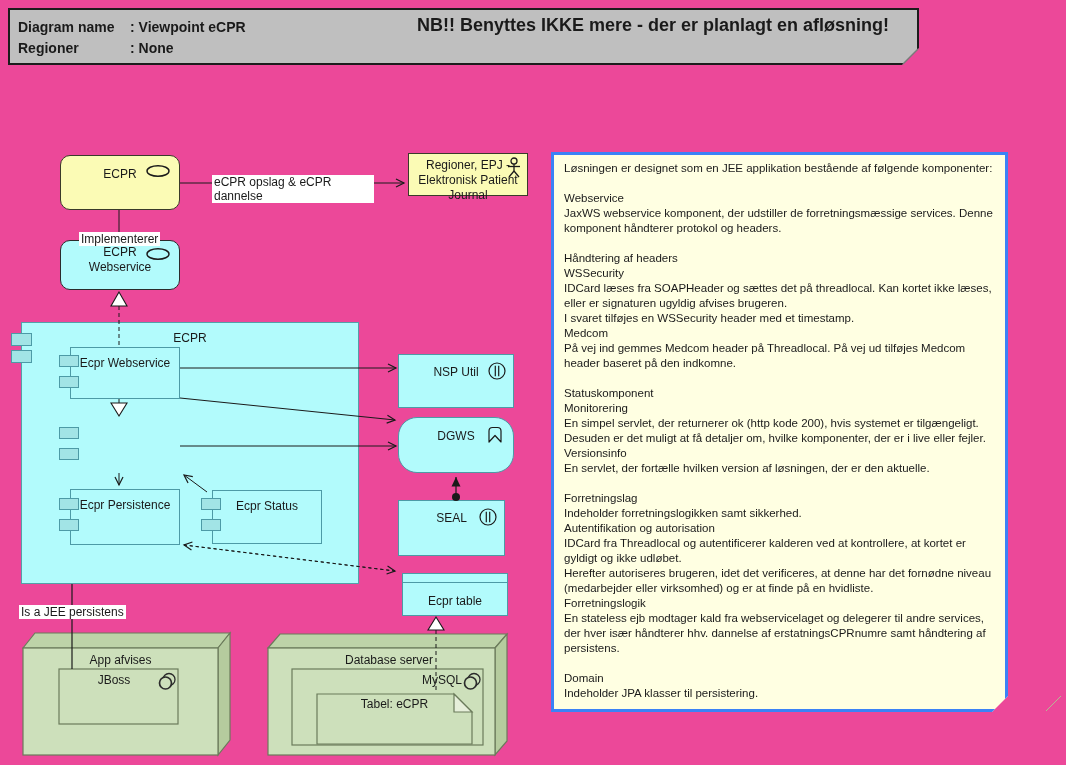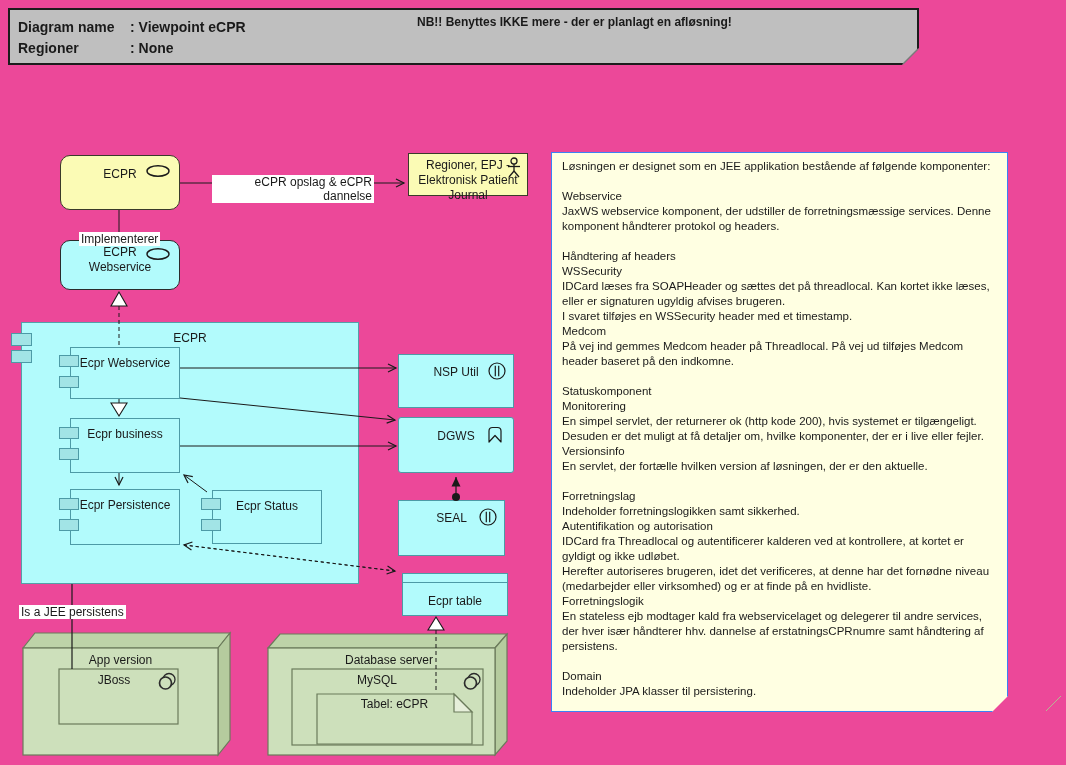--- a/index.html
+++ b/index.html
@@ -6,32 +6,32 @@
   #canvas{position:relative;width:1066px;height:765px;background:#ec4899;overflow:hidden;
           font-family:Liberation Sans, sans-serif;color:#1a1a1a;padding-left:12px;}
   .abs{position:absolute;box-sizing:border-box;}
   .lbl{font-size:12px;line-height:14px;color:#1a1a1a;}
   
   #header-box{left:8px;top:8px;width:911px;height:57px;background:#bfbfbf;
     border:2px solid #1c1c1c;padding:7px 0 0 8px;
     clip-path:polygon(0 0,100% 0,100% calc(100% - 17px),calc(100% - 17px) 100%,0 100%);}
   .hdr-row{font-size:14px;font-weight:bold;line-height:21px;white-space:pre;}
   .hdr-label{display:inline-block;width:112px;}
-  #header-warning{left:407px;top:5px;font-size:12px;font-weight:bold;position:absolute;}
+  #header-warning{left:407px;top:5px;font-size:18px;font-weight:bold;position:absolute;}
   
   .yellow{background:#fbfbb5;border:1.4px solid #3a3a2a;}
   .rounded{border-radius:10px;}
   .cyan{background:#b2fbfc;}
   .teal-border{border:1px solid #4d9aa6;}
   .dark-border{border:1.4px solid #2b2b2b;}
   .center-top{text-align:center;}
   .tab{position:absolute;width:21px;height:13px;background:#a2e4e6;border:1px solid #4d9aa6;box-sizing:border-box;}
   .tab.small{width:20px;height:12px;}
   
-  #note{left:551px;top:152px;width:457px;height:560px;background:#ffffe2;border:1px solid #3b82f6;
+  #note{left:551px;top:152px;width:457px;height:560px;background:#ffffe2;border:3px solid #3b82f6;
     clip-path:polygon(0 0,100% 0,100% calc(100% - 16px),calc(100% - 16px) 100%,0 100%);}
   #note-text{padding:6px 10px;font-size:11.5px;line-height:15px;white-space:pre-wrap;}
   .wbg{background:#ffffff;padding:0 2px;}
   svg{display:block;}
   .icon{position:absolute;}
 </style>
 </head>
 <body>
 
 <div id="canvas">
@@ -125,23 +125,20 @@
   </div>
   <div class="tab" style="left:11px;top:333px;"></div>
   <div class="tab" style="left:11px;top:350px;"></div>
 
   <div class="abs teal-border center-top" style="left:70px;top:347px;width:110px;height:52px;background:#b2fbfc;padding-top:5px;">
     <span class="lbl">Ecpr Webservice</span>
   </div>
   <div class="tab small" style="left:59px;top:355px;"></div>
   <div class="tab small" style="left:59px;top:376px;"></div>
 
-  <div class="abs teal-border center-top" style="left:70px;top:418px;width:110px;height:55px;background:#b2fbfc;padding-top:5px;">
-    <span class="lbl">Ecpr business</span>
-  </div>
   <div class="tab small" style="left:59px;top:427px;"></div>
   <div class="tab small" style="left:59px;top:448px;"></div>
 
   <div class="abs teal-border center-top" style="left:70px;top:489px;width:110px;height:56px;background:#b2fbfc;padding-top:5px;">
     <span class="lbl">Ecpr Persistence</span>
   </div>
   <div class="tab small" style="left:59px;top:498px;"></div>
   <div class="tab small" style="left:59px;top:519px;"></div>
 
   <div class="abs teal-border center-top" style="left:212px;top:490px;width:110px;height:54px;background:#b2fbfc;padding-top:5px;">
@@ -154,21 +151,21 @@
     <span class="lbl">NSP Util</span>
     <span class="icon" style="right:6px;top:6px;">
       <svg width="20" height="20">
           <circle cx="10" cy="10" r="8" fill="none" stroke="#1a1a1a" stroke-width="1.2"></circle>
           <line x1="8.3" y1="4.8" x2="8.3" y2="15.2" stroke="#1a1a1a" stroke-width="1.2"></line>
           <line x1="11.7" y1="4.8" x2="11.7" y2="15.2" stroke="#1a1a1a" stroke-width="1.2"></line>
         </svg>
     </span>
   </div>
 
-  <div class="abs cyan teal-border center-top" style="left:398px;top:417px;width:116px;height:56px;border-radius:3px;padding-top:8px;">
+  <div class="abs cyan teal-border center-top" style="left:398px;top:417px;width:116px;height:56px;border-radius:19px;padding-top:8px;">
     <span class="lbl">DGWS</span>
     <span class="icon" style="right:8px;top:6px;">
       <svg width="20" height="20">
           <path d="M4,18 L4,7 Q4,3.5 7.5,3.5 L12.5,3.5 Q16,3.5 16,7 L16,18 L10,11.5 Z" fill="none" stroke="#1a1a1a" stroke-width="1.2" stroke-linejoin="round"></path>
         </svg>
     </span>
   </div>
 
   <div class="abs cyan teal-border center-top" style="left:398px;top:500px;width:107px;height:56px;padding-top:7px;">
     <span class="lbl">SEAL</span>
@@ -179,30 +176,30 @@
           <line x1="11.7" y1="4.8" x2="11.7" y2="15.2" stroke="#1a1a1a" stroke-width="1.2"></line>
         </svg>
     </span>
   </div>
 
   <div class="abs cyan teal-border" style="left:402px;top:573px;width:106px;height:10px;"></div>
   <div class="abs cyan teal-border center-top" style="left:402px;top:582px;width:106px;height:34px;padding-top:8px;">
     <span class="lbl">Ecpr table</span>
   </div>
 
-  <div class="abs lbl center-top" style="left:23px;top:653px;width:195px;">App version</div>
+  <div class="abs lbl center-top" style="left:23px;top:653px;width:195px;">App afvises</div>
   <div class="abs lbl center-top" style="left:59px;top:673px;width:110px;">JBoss</div>
   <span class="icon" style="left:155px;top:671px;">
     <svg width="24" height="24">
         <circle cx="14" cy="8.5" r="6" fill="none" stroke="#2b2b2b" stroke-width="1.3"></circle>
         <circle cx="10.5" cy="12" r="6" fill="#cde0bb" stroke="#2b2b2b" stroke-width="1.7"></circle>
       </svg>
   </span>
   <div class="abs lbl center-top" style="left:268px;top:653px;width:242px;">Database server</div>
-  <div class="abs lbl center-top" style="left:292px;top:673px;width:170px;">MySQL</div>
+  <div class="abs lbl center-top" style="left:292px;top:673px;width:170px;text-align:right;">MySQL</div>
   <span class="icon" style="left:460px;top:671px;">
     <svg width="24" height="24">
         <circle cx="14" cy="8.5" r="6" fill="none" stroke="#2b2b2b" stroke-width="1.3"></circle>
         <circle cx="10.5" cy="12" r="6" fill="#cde0bb" stroke="#2b2b2b" stroke-width="1.7"></circle>
       </svg>
   </span>
   <div class="abs lbl center-top" style="left:317px;top:697px;width:155px;">Tabel: eCPR</div>
 
   <svg class="abs" style="left:0;top:0;pointer-events:none;" width="1066" height="765">
     <defs>
@@ -242,17 +239,17 @@
 
     <line x1="436" y1="630" x2="436" y2="693" stroke="#1a1a1a" stroke-width="1" stroke-dasharray="4,3"></line>
     <polygon points="436,617 428,630 444,630" fill="#ffffff" stroke="#1a1a1a" stroke-width="1.1"></polygon>
 
     <line x1="72" y1="584" x2="72" y2="669" stroke="#1a1a1a" stroke-width="1.2"></line>
 
     <line x1="903" y1="64" x2="918" y2="49" stroke="#7a7a7a" stroke-width="1.5"></line>
     <line x1="1046" y1="711" x2="1061" y2="696" stroke="#b6b694" stroke-width="1"></line>
   </svg>
 
-  <div class="abs lbl wbg" style="left:212px;top:175px;width:162px;text-align:right;">eCPR opslag &amp; eCPR dannelse</div>
+  <div class="abs lbl wbg" style="left:212px;top:175px;width:162px;text-align:left;">eCPR opslag &amp; eCPR dannelse</div>
   <div class="abs lbl wbg" style="left:79px;top:216px;margin-top:16px;">Implementerer</div>
   <div class="abs lbl wbg" style="left:19px;top:605px;">Is a JEE persistens</div>
 
 </div>
 
 </body></html>

